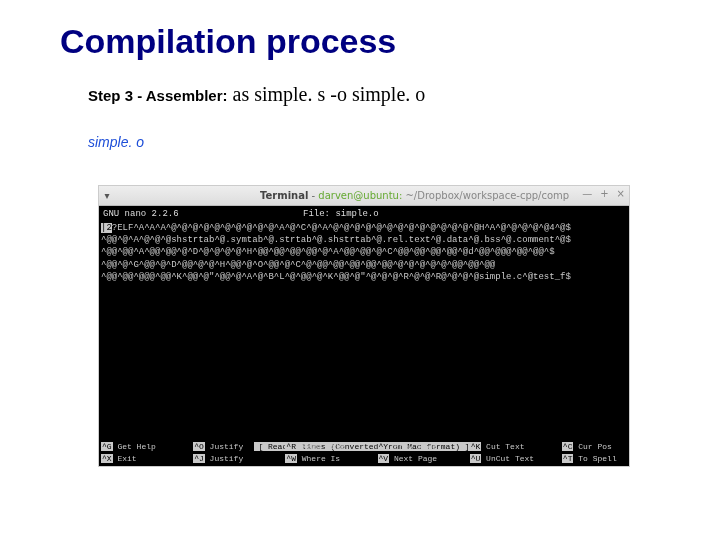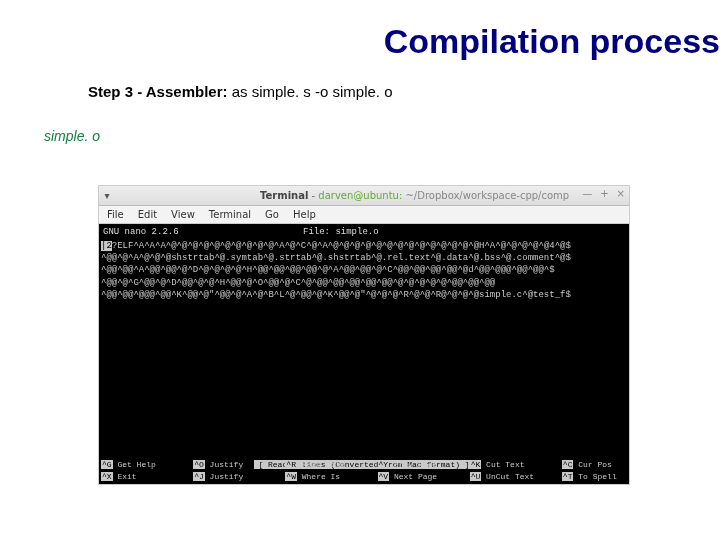--- a/index.html
+++ b/index.html
@@ -7,37 +7,37 @@
     width: 720px;
     height: 540px;
     background: #ffffff;
     font-family: Arial, Helvetica, sans-serif;
     overflow: hidden;
   }
   .slide-title {
     font-size: 34px;
     font-weight: bold;
     color: #000080;
-    text-align: right;
+    text-align: left;
     padding-top: 22px;
     padding-left: 60px;
   }
   .step-line {
     font-size: 15px;
     color: #000;
     padding-left: 88px;
     padding-top: 22px;
   }
   .step-label { font-weight: bold; }
-  .step-cmd { font-family: Liberation Sans, sans-serif; font-size: 15px; }
+  .step-cmd { font-family: Liberation Serif, serif; font-size: 20px; }
   .filename {
     font-size: 14px;
     font-style: italic;
-    color: #15803d;
-    padding-left: 44px;
+    color: #1d4ed8;
+    padding-left: 88px;
     padding-top: 28px;
   }
   .term-window {
     position: absolute;
     left: 98px;
     top: 185px;
     width: 532px;
     border: 1px solid #ccc;
     font-family: "DejaVu Sans", sans-serif;
   }
@@ -143,28 +143,20 @@
     <span class="titlebar-text">
       <span class="tb-term">Terminal</span><span> - </span><span class="tb-user">darven@ubuntu:</span><span class="tb-path"> ~/Dropbox/workspace-cpp/comp</span>
     </span>
     <span class="window-ctrls">
       <span>—</span>
       <span>+</span>
       <span>×</span>
     </span>
   </div>
 
-  <div class="menubar">
-    <span>File</span>
-    <span>Edit</span>
-    <span>View</span>
-    <span>Terminal</span>
-    <span>Go</span>
-    <span>Help</span>
-  </div>
 
   <div class="terminal-black">
     <div class="nano-head">
       <span class="nano-head-left">GNU nano 2.2.6</span>
       <span class="nano-head-mid">File: simple.o</span>
     </div>
 
     <div class="content-lines">
       <div class="ln"><span class="inv">|2</span><span>?ELF^A^A^A^@^@^@^@^@^@^@^@^@^@^A^@^C^@^A^@^@^@^@^@^@^@^@^@^@^@^@^@^@H^A^@^@^@^@^@4^@$</span></div>
       <div class="ln">^@@^@^A^@^@^@shstrtab^@.symtab^@.strtab^@.shstrtab^@.rel.text^@.data^@.bss^@.comment^@$</div>

